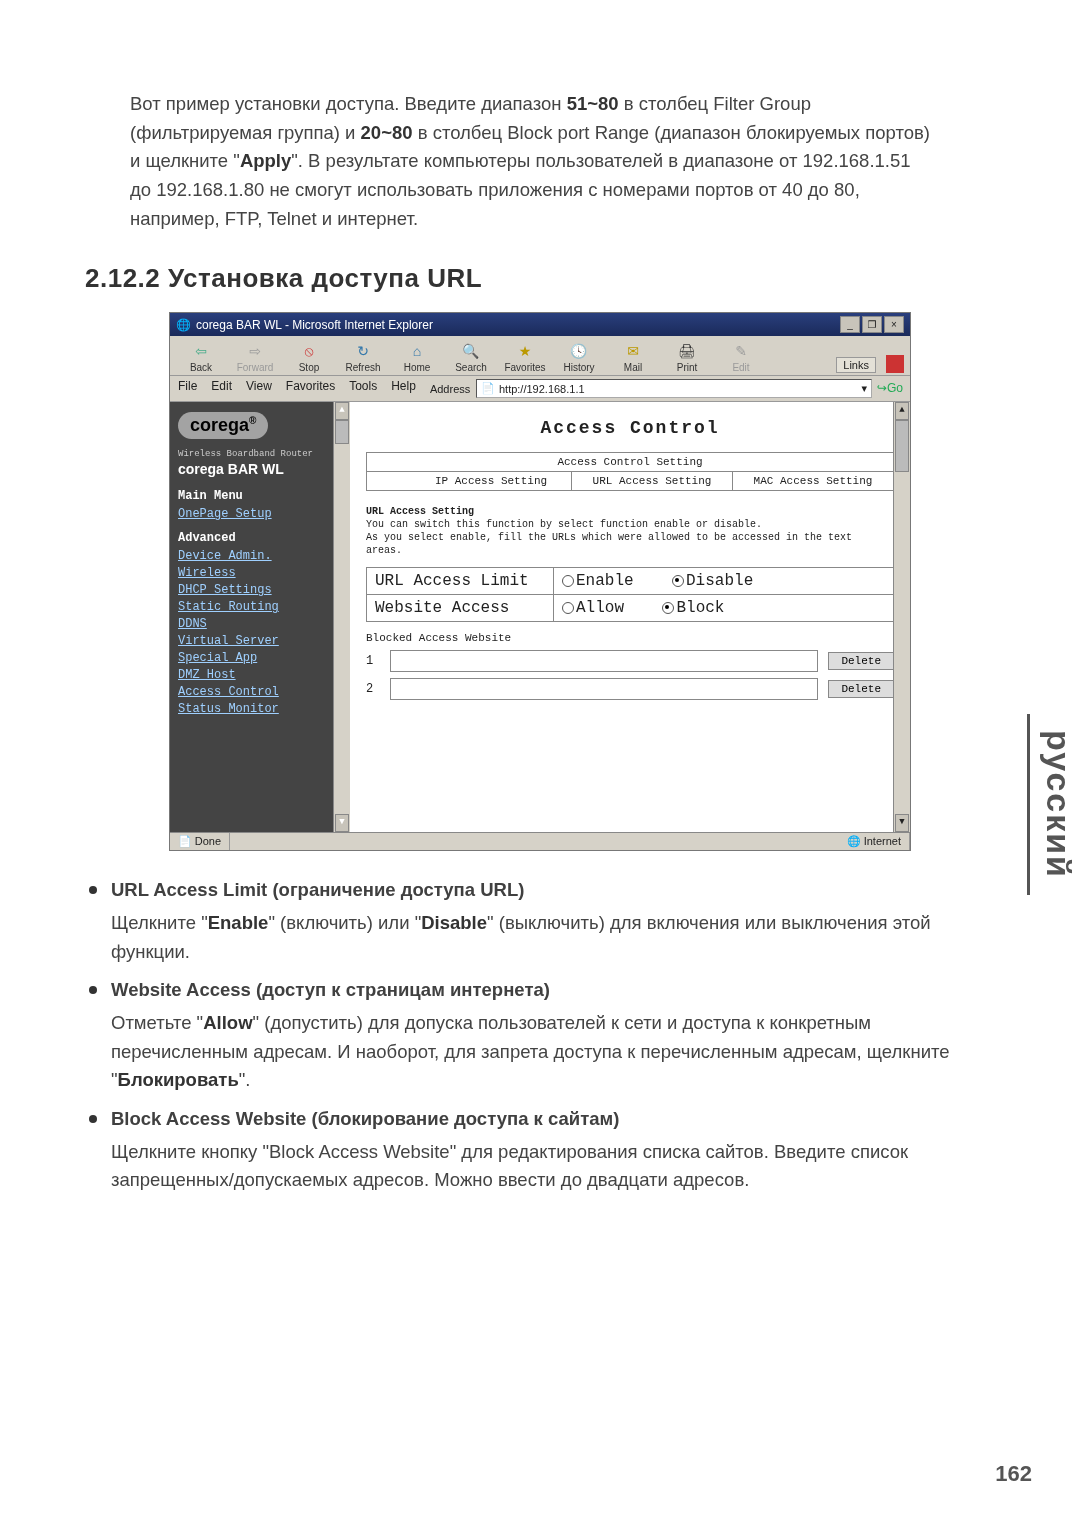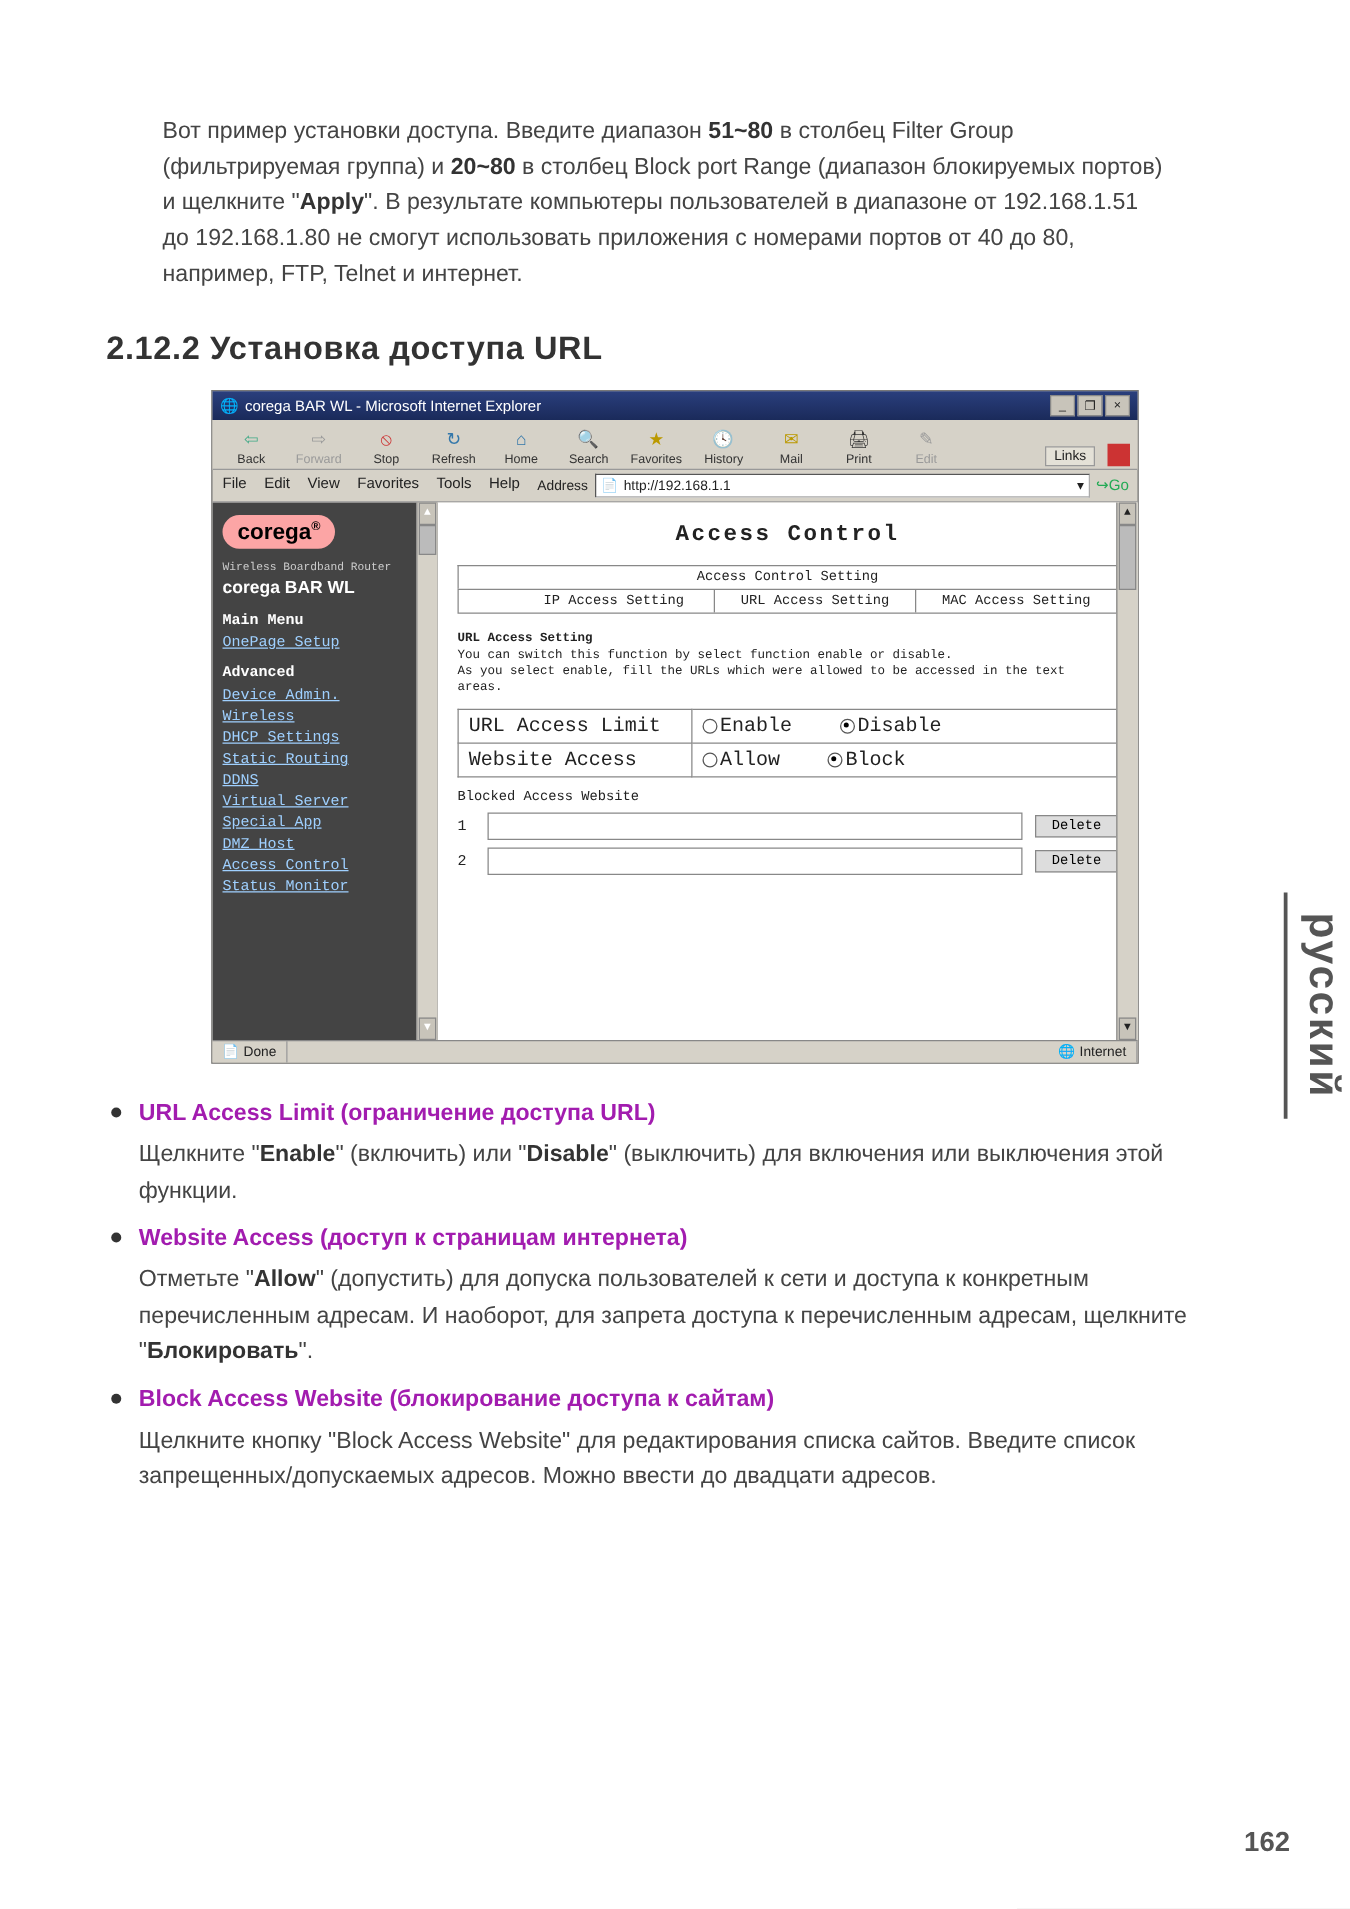--- a/index.html
+++ b/index.html
@@ -109,21 +109,21 @@
   .body-area{
     display:flex;background:#fff;height:430px;
   }
   .sidebar{
     width:180px;background:#444;color:#fff;
     font-family:"Courier New",monospace;font-size:12px;
     padding:10px 8px;box-sizing:border-box;
     position:relative;
   }
   .logo{
-    background:#fca5a5;color:#000;
+    background:#a3a3a3;color:#000;
     border-radius:18px;
     padding:3px 12px;
     font-weight:700;
     font-family:Arial,sans-serif;
     font-size:18px;
     display:inline-block;
     margin-bottom:6px;
   }
   .logo sup{font-size:10px;}
   .subbrand{font-size:9px;color:#ccc;margin:4px 0 2px 0;}
@@ -210,21 +210,21 @@
   
   .bullets{margin-top:18px;}
   .bullet{
     display:flex;margin:10px 0 4px 0;
     font-size:18.5px;line-height:1.55;
   }
   .bullet .dot{
     width:8px;height:8px;background:#333;border-radius:50%;
     margin:10px 14px 0 4px;flex-shrink:0;
   }
-  .bullet .text b{font-weight:700;color:#a21caf;}
+  .bullet .text b{font-weight:700;color:#404040;}
   .bullet-body{
     font-size:18.5px;line-height:1.55;
     margin:2px 0 0 26px;
   }
   .bullet-body b{font-weight:700;color:#333;}
 
   
   .side-tab{
     position:absolute;
     right:0;top:720px;

